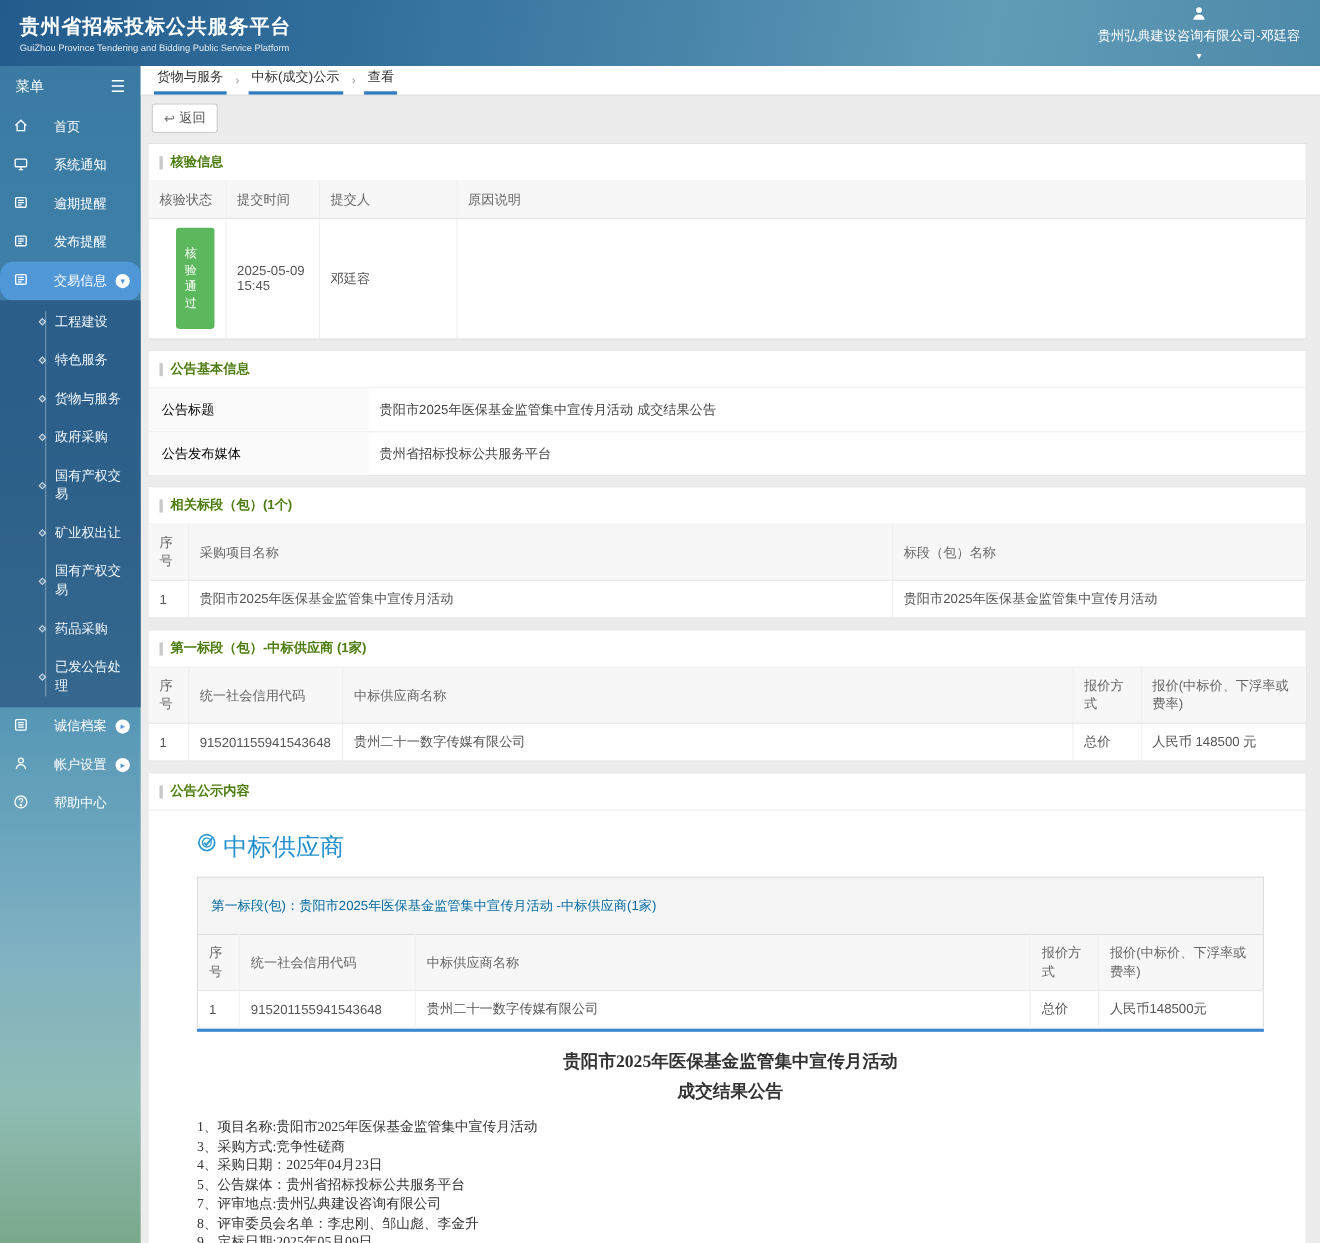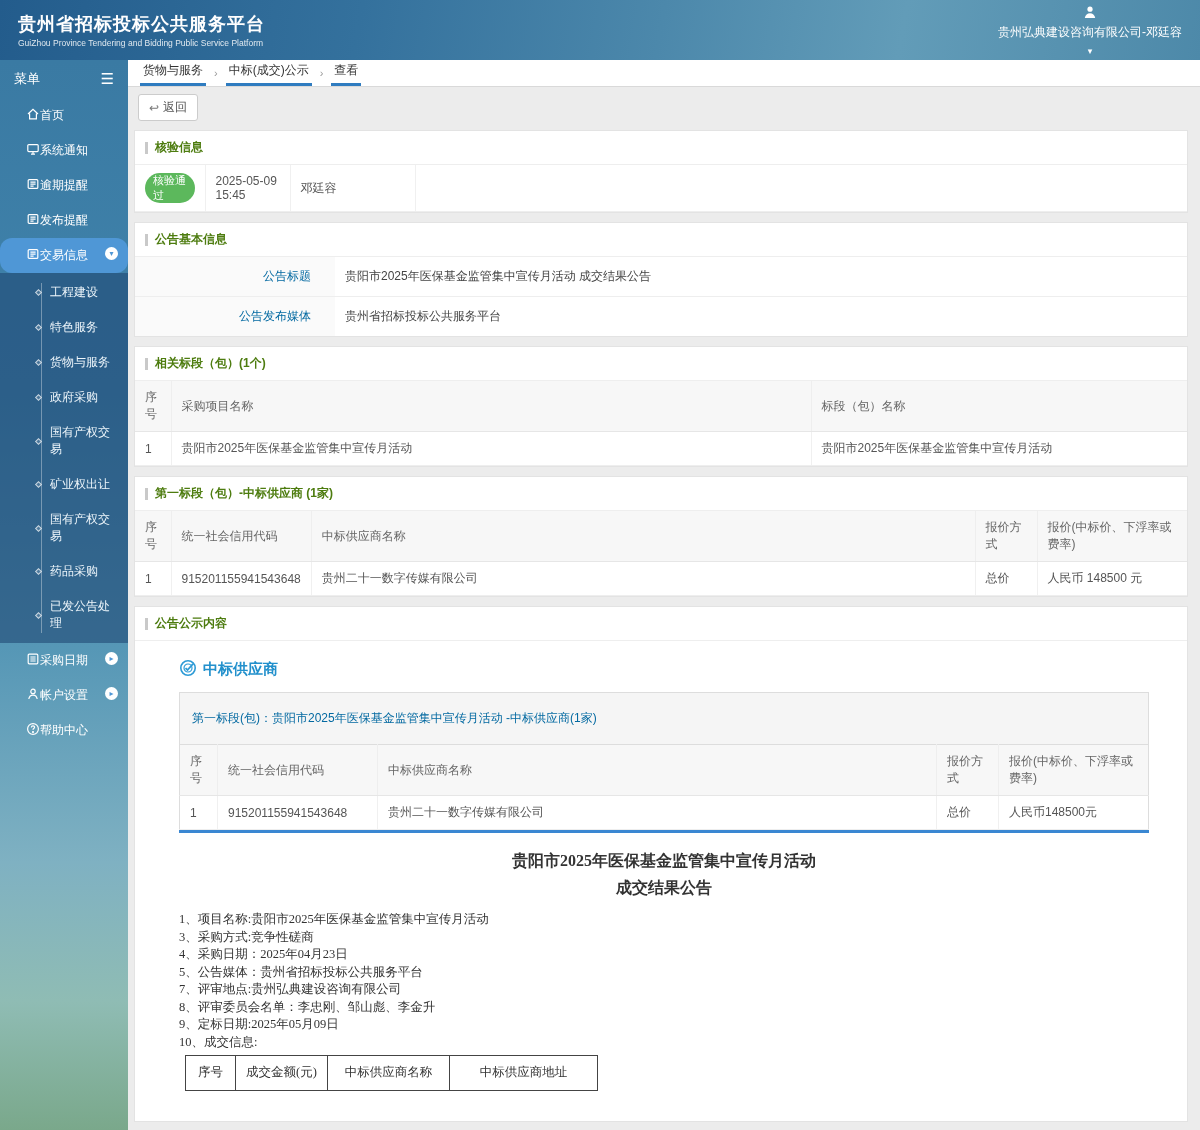--- a/index.html
+++ b/index.html
@@ -17,21 +17,21 @@
   .caret { font-size:9px; }
 
   
   .app { display:flex; height:1070px; }
 
   
   .sidebar { width:128px; flex:0 0 128px; color:#fff;
     background:linear-gradient(180deg,#3a7aa3 0%,#4083ab 30%,#5697b6 55%,#7fb1c2 75%,#8fbcb4 88%,#7aa88b 100%); }
   .menu-head { display:flex; justify-content:space-between; align-items:center; padding:10px 14px; font-size:13px; }
   .hamburger { font-size:15px; cursor:pointer; }
-  .nav-item { display:flex; align-items:flex-start; gap:0; padding:9px 26px; font-size:12px; cursor:pointer; position:relative; }
+  .nav-item { display:flex; align-items:center; gap:23px; padding:9px 12px; font-size:12px; cursor:pointer; position:relative; }
   .nav-item svg { flex:0 0 14px; }
   .nav-item .arrow { position:absolute; right:10px; width:13px; height:13px; border-radius:50%;
     background:#fff; color:#4f97d6; font-size:8px; line-height:13px; text-align:center; }
   .nav-item.active { background:#4f97d6;border-radius:12px; }
   .submenu { background:rgba(28,66,110,.55); padding:2px 0; position:relative; }
   .submenu::before { content:""; position:absolute; left:41px; top:10px; bottom:10px; width:1px; background:rgba(255,255,255,.35); }
   .submenu-item { display:flex; align-items:center; gap:9px; padding:9px 8px 9px 36px; color:#eef6fb; cursor:pointer; }
   .diamond { width:5px; height:5px; border:1px solid rgba(255,255,255,.7); transform:rotate(45deg); background:rgba(255,255,255,.15); flex:0 0 5px; }
 
   
@@ -47,30 +47,30 @@
   .sections { padding:2px 12px 10px 6px; overflow:hidden; }
   .card { background:#fff; border:1px solid #e3e3e3; margin-bottom:9px; }
   .sec-head { display:flex; align-items:center; gap:7px; padding:8px 10px; color:#4d7c0f; font-weight:bold; border-bottom:1px solid #eee; }
   .sec-marker { width:3px; height:12px; background:#c9c9c9; }
 
   table.grid { width:100%; border-collapse:collapse; }
   table.grid th { background:#f7f7f7; color:#666; font-weight:normal; text-align:left;
     padding:8px 10px; border-bottom:1px solid #e6e6e6; border-right:1px solid #eee; }
   table.grid td { padding:8px 10px; color:#555; border-bottom:1px solid #eee; border-right:1px solid #f0f0f0; }
   table.grid th:last-child, table.grid td:last-child { border-right:none; }
-  .badge-pass { display:inline-block; background:#5cb85c; color:#fff; padding:0 8px; border-radius:15px; font-size:11px; }
+  .badge-pass { display:inline-block; background:#5cb85c; color:#fff; padding:16px 8px; border-radius:3px; font-size:11px;margin-left:15px; }
 
   .kv-row { display:flex; border-bottom:1px solid #eee; }
   .kv-row:last-child { border-bottom:none; }
-  .kv-label { flex:0 0 200px; text-align:right; color:#0369a1; padding:11px 24px; background:#fafafa; }
+  .kv-label { flex:0 0 200px; text-align:left; color:#000000; padding:11px 12px; background:#fafafa; }
   .kv-value { flex:1; padding:11px 10px; color:#444; }
 
   
   .content-body { padding:10px 38px 26px 44px; }
-  .winner-heading { display:flex; align-items:center; gap:6px; color:#2290cc; font-size:15px; font-weight:bold; padding:8px 0 12px; }
+  .winner-heading { display:flex; gap:6px; color:#2290cc; font-size:22px; font-weight:normal; padding:8px 0 12px; }
   .bar-text { background:#f5f5f5; border:1px solid #ddd; border-bottom:none; padding:17px 12px; color:#0369a1; }
   .inner-table-wrap { border-bottom:3px solid #3a87d2; }
   .doc { font-family:"Liberation Serif", serif; color:#333; margin-top:14px; }
   .doc-title { text-align:center; font-size:16px; font-weight:bold; line-height:1.7; }
   .doc-lines { margin-top:10px; font-size:12.5px; line-height:17.5px; }
   .doc-line { margin:0; }
   table.deal { border-collapse:collapse; margin:4px 0 4px 6px; font-family:"Liberation Serif", serif; font-size:12.5px; }
   table.deal th, table.deal td { border:1px solid #444; text-align:center; padding:6px 6px; color:#333; font-weight:normal; }
   table.deal th { padding:8px 6px; }
   .col-seq { width:50px; } .col-amt { width:92px; } .col-name { width:122px; } .col-addr { width:148px; }
@@ -180,21 +180,21 @@
           <span class="diamond"></span>
           <span>已发公告处理</span>
         </div>
     </div>
 
     <div class="nav-item">
       <span><svg width="14" height="14" viewBox="0 0 14 14" fill="none" stroke="#fff" stroke-width="1.2">
             <rect x="2.2" y="2.2" width="9.6" height="9.6" rx="1"></rect>
             <path d="M4.4 5h5.2M4.4 7h5.2M4.4 9h5.2"></path>
           </svg></span>
-      <span>采购日期</span>
+      <span>诚信档案</span>
       <span class="arrow">▸</span>
     </div>
 
     <div class="nav-item">
       <span><svg width="14" height="14" viewBox="0 0 14 14" fill="none" stroke="#fff" stroke-width="1.2">
             <circle cx="7" cy="4.4" r="2.2"></circle>
             <path d="M2.8 12c.5-2.6 2.2-3.9 4.2-3.9s3.7 1.3 4.2 3.9"></path>
           </svg></span>
       <span>帐户设置</span>
       <span class="arrow">▸</span>
@@ -234,20 +234,26 @@
           <span>核验信息</span>
         </div>
         <table class="grid">
           <colgroup>
               <col style="width:70px">
               <col style="width:85px">
               <col style="width:125px">
               <col>
             </colgroup>
           <tbody>
+              <tr>
+            <th>核验状态</th>
+            <th>提交时间</th>
+            <th>提交人</th>
+            <th>原因说明</th>
+          </tr>
           <tr>
             <td><span class="badge-pass">核验通过</span></td>
             <td>2025-05-09 15:45</td>
             <td>邓廷容</td>
             <td></td>
           </tr>
         </tbody>
           </table>
       </div>
 

